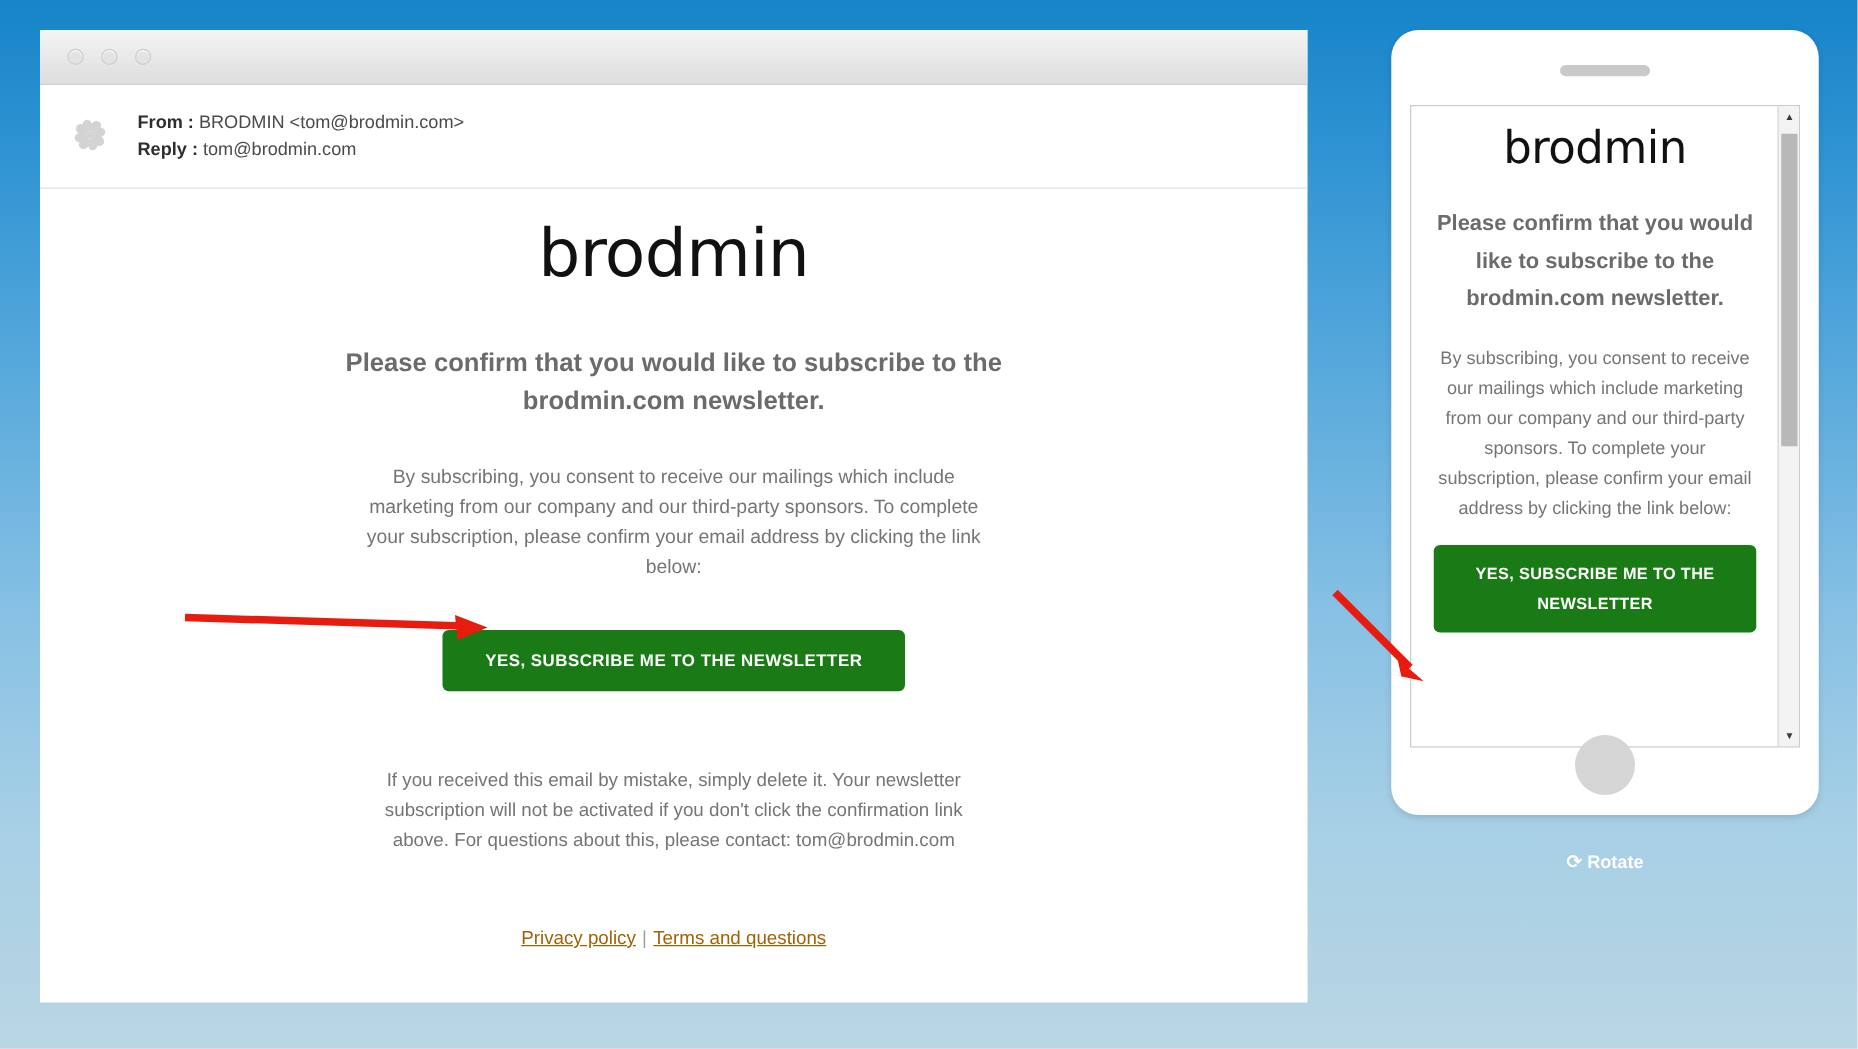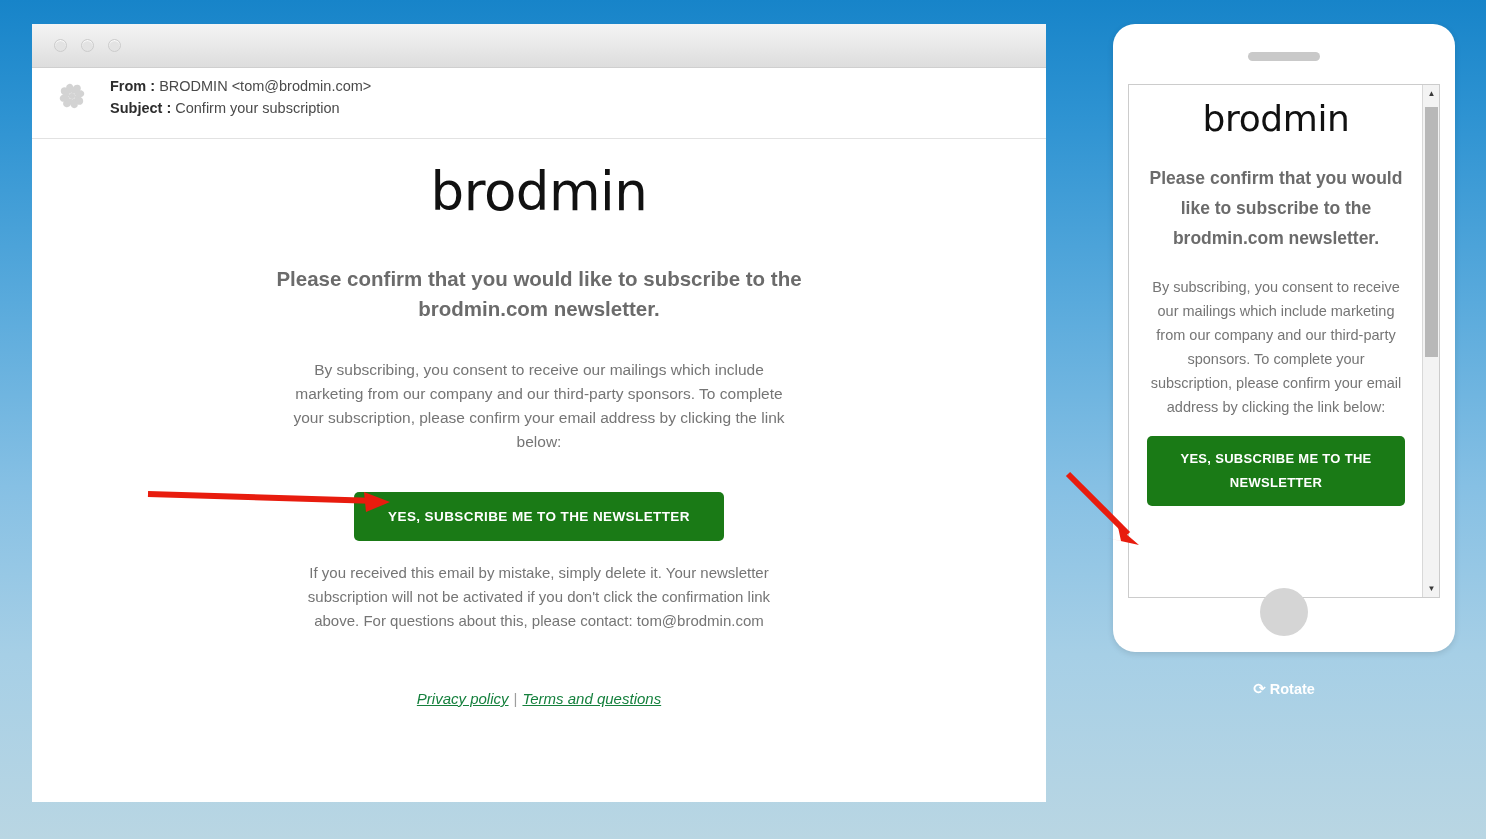--- a/index.html
+++ b/index.html
@@ -45,21 +45,21 @@
   .dot {
     width: 13px; height: 13px;
     border-radius: 50%;
     background: #e3e3e3;
     border: 1px solid #cccccc;
     box-shadow: inset 0 1px 1px rgba(255,255,255,.9);
   }
 
   .mail-head {
     display: flex;
-    padding: 8px 0 18px 22px;
+    padding: 20px 0 18px 22px;
     border-bottom: 1px solid #e2e2e2;
   }
   .avatar {
     width: 36px; height: 36px;
     flex: 0 0 36px;
     margin-top: 2px;
     margin-right: 20px;
   }
   .mail-fields { font-size: 14.5px; color: #3d3d3d; line-height: 21px; }
   .mail-fields .row { margin-bottom: 1px; white-space: nowrap; }
@@ -113,32 +113,31 @@
     border: none;
     cursor: pointer;
     font-family: "Liberation Sans", sans-serif;
   }
 
   .para2 {
     font-size: 15px;
     color: #757575;
     line-height: 24px;
     max-width: 510px;
-    margin: 20px auto 0 auto;
+    margin: 60px auto 0 auto;
   }
 
   .links {
     margin-top: 57px;
     font-size: 15px;
     color: #9a9a9a;
   }
   .links a {
-    color: #15803d;
+    color: #a16207;
     text-decoration: underline;
-    font-style: italic;
   }
   .links .sep { margin: 0 5px; color: #9e9e9e; }
 
   
   .phone {
     position: absolute;
     left: 1113px;
     top: 24px;
     width: 342px;
     height: 628px;
@@ -294,22 +293,22 @@
         <path d="M17.6 17.6c-4.2-4.2-5.6-8.3-2.2-10.5 2.9-1.9 6.2.4 6.3 4.2.1 2.9-1.5 5.5-4.1 6.3z"></path>
       </g>
     </svg>
 
     <div class="mail-fields">
       <div class="row">
         <span class="lbl">From :</span>
         <span class="val">BRODMIN &lt;tom@brodmin.com&gt;</span>
       </div>
       <div class="row">
-        <span class="lbl">Subject :</span>
-        <span class="val">Confirm your subscription</span>
+        <span class="lbl">Reply :</span>
+        <span class="val">tom@brodmin.com</span>
       </div>
     </div>
   </div>
 
   <div class="mail-body">
     <div class="logo">brodmin</div>
     <div class="headline">Please confirm that you would like to subscribe to the brodmin.com newsletter.</div>
     <div class="para">By subscribing, you consent to receive our mailings which include marketing from our company and our third-party sponsors. To complete your subscription, please confirm your email address by clicking the link below:</div>
     <div class="cta-wrap">
       <button class="cta">YES, SUBSCRIBE ME TO THE NEWSLETTER</button>

